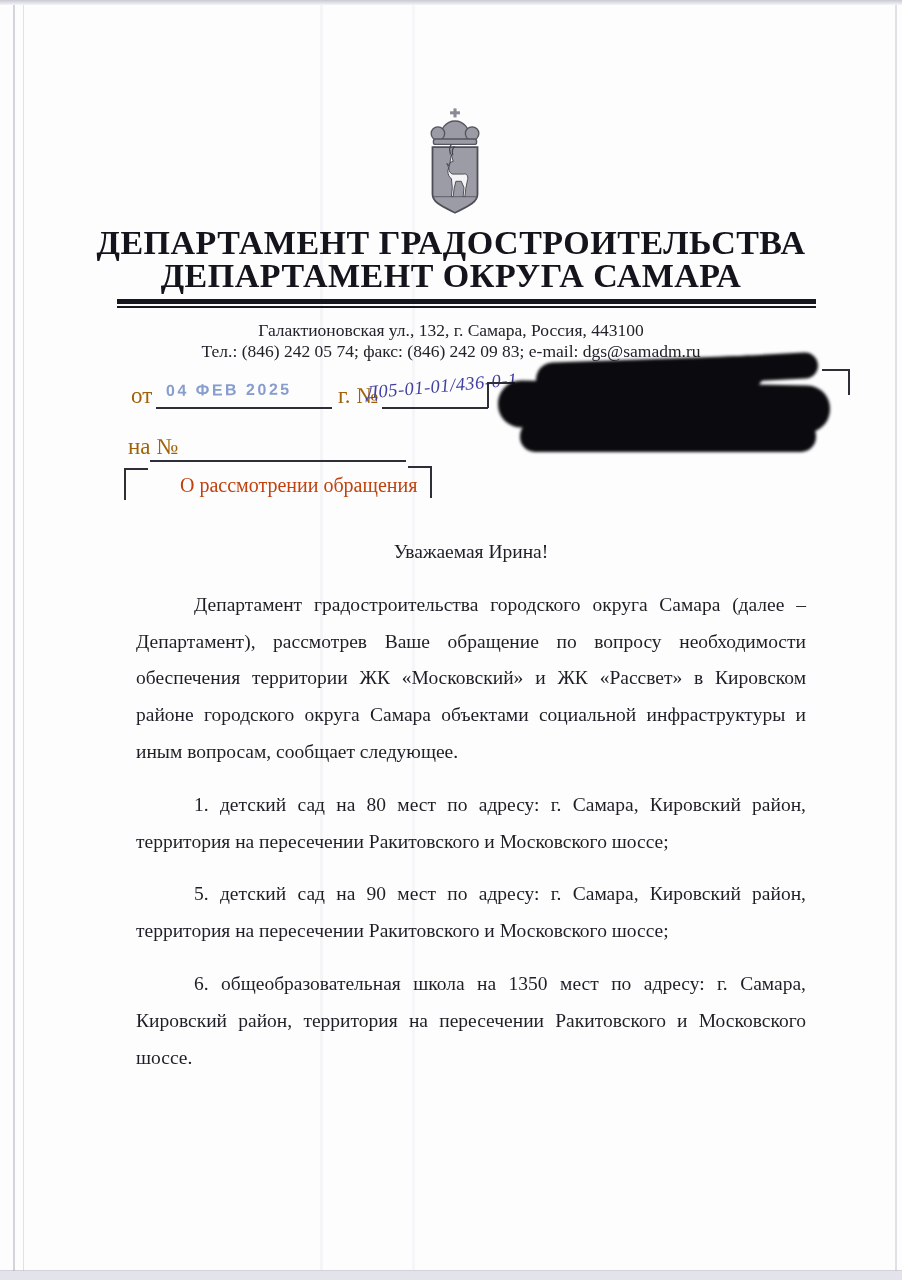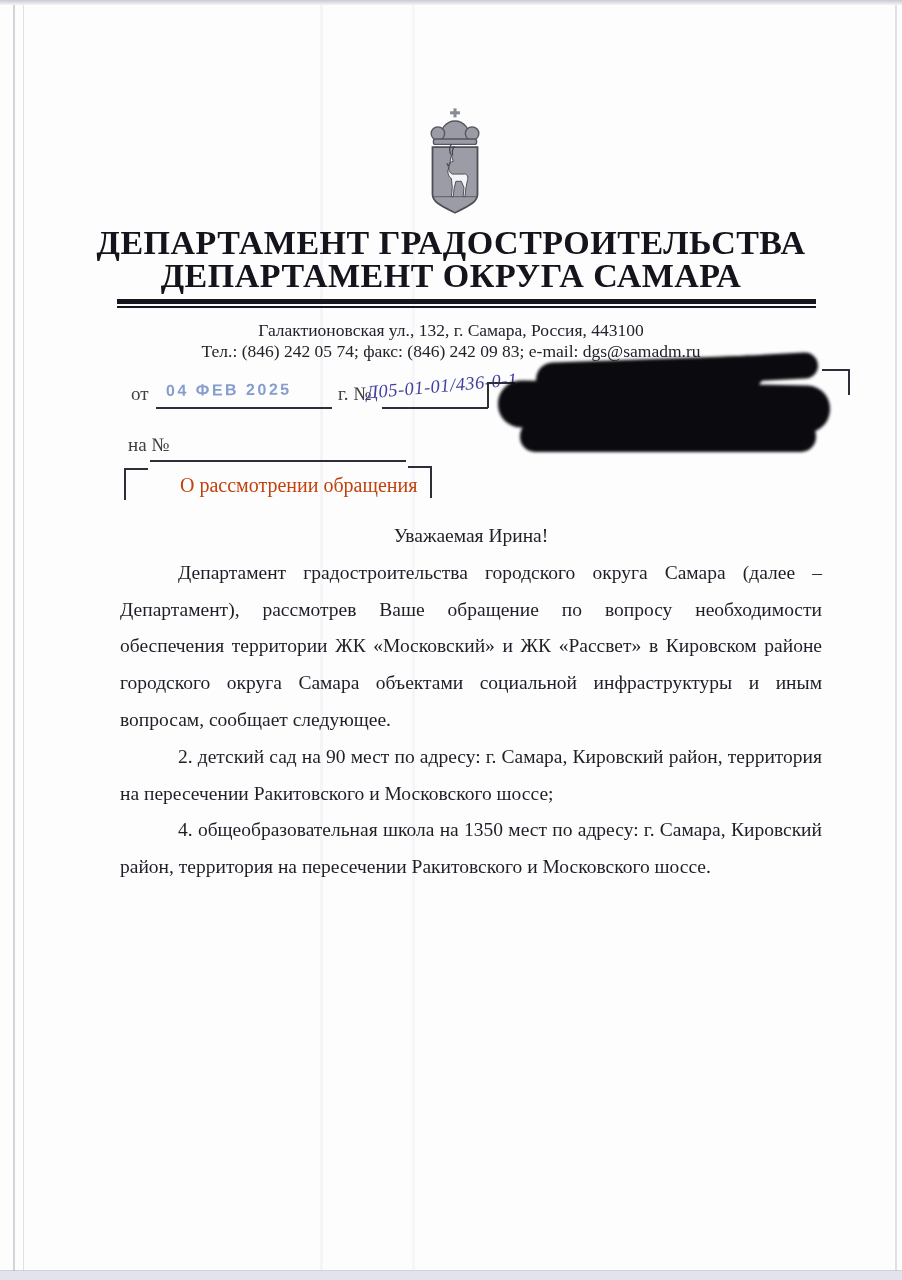--- a/index.html
+++ b/index.html
@@ -27,21 +27,21 @@
     color:#14141c;}
   .head-rule{position:absolute;left:117px;top:299px;width:699px;height:10px;}
   .head-rule .thick{height:5px;background:#17171f;}
   .head-rule .thin{height:2px;background:#17171f;margin-top:2px;}
   .addr{position:absolute;left:0;width:902px;text-align:center;font-size:17.5px;
     color:#22222a;}
   .addr.a1{top:300px;margin-top:20px;}
   .addr.a2{top:341px;}
 
   
-  .ref-label{position:absolute;font-size:19px;color:#404040;}
+  .ref-label{position:absolute;font-size:23px;color:#a16207;}
   .from-label{left:131px;top:383px;}
   .num-label{left:338px;top:383px;}
   .reply-label{left:128px;top:434px;text-align:center;}
   .u-line{position:absolute;border-bottom:2px solid #2e2e38;}
   .date-line{left:156px;top:381px;width:176px;height:26px;}
   .num-line{left:382px;top:381px;width:106px;height:26px;}
   .reply-line{left:150px;top:434px;width:256px;height:26px;}
   .date-stamp{position:absolute;left:166px;top:381px;width:170px;
     font-family:"Liberation Sans",sans-serif;font-size:16px;font-weight:bold;
     letter-spacing:2.5px;color:#7b93c8;opacity:.9;transform:rotate(-.6deg);
@@ -70,21 +70,21 @@
   .redaction .b3{left:22px;top:62px;width:296px;height:31px;border-radius:15px;}
   .redaction .b4{left:200px;top:-4px;width:120px;height:26px;border-radius:13px;
     transform:rotate(-3deg);}
 
   
   .subject{position:absolute;left:180px;top:474px;font-size:20px;color:#c2410c;}
 
   
   .body-block{position:absolute;left:120px;top:518px;width:702px;
     font-size:19.5px;line-height:36.8px;text-align:justify;color:#1e1e26;}
-  .body-block p{margin:0;text-indent:58px;}
+  .body-block p{margin:16px;text-indent:58px;}
   .salutation{text-align:center;text-indent:0 !important;}
 </style>
 </head>
 <body>
 
 <div class="page">
 
   <div class="edge-top"></div>
   <div class="edge-bottom"></div>
   <div class="scanline l1"></div>
@@ -151,17 +151,18 @@
   <span class="ref-label reply-label">на №</span>
   <span class="u-line reply-line"></span>
 
   <div class="corner tl subj-corner-l"></div>
   <div class="corner tr subj-corner-r"></div>
   <div class="subject">О рассмотрении обращения</div>
 
   <div class="body-block">
     <p class="salutation">Уважаемая Ирина!</p>
     <p>Департамент градостроительства городского округа Самара (далее – Департамент), рассмотрев Ваше обращение по вопросу необходимости обеспечения территории ЖК «Московский» и ЖК «Рассвет» в Кировском районе городского округа Самара объектами социальной инфраструктуры и иным вопросам, сообщает следующее.</p>
-    <p>2. детский сад на 90 мест по адресу: г. Самара, Кировский район, территория на пересечении Ракитовского и Московского шоссе;</p>
-    <p>4. общеобразовательная школа на 1350 мест по адресу: г. Самара, Кировский район, территория на пересечении Ракитовского и Московского шоссе.</p>
+    <p>1. детский сад на 80 мест по адресу: г. Самара, Кировский район, территория на пересечении Ракитовского и Московского шоссе;</p>
+    <p>5. детский сад на 90 мест по адресу: г. Самара, Кировский район, территория на пересечении Ракитовского и Московского шоссе;</p>
+    <p>6. общеобразовательная школа на 1350 мест по адресу: г. Самара, Кировский район, территория на пересечении Ракитовского и Московского шоссе.</p>
   </div>
 
 </div>
 
 </body></html>

